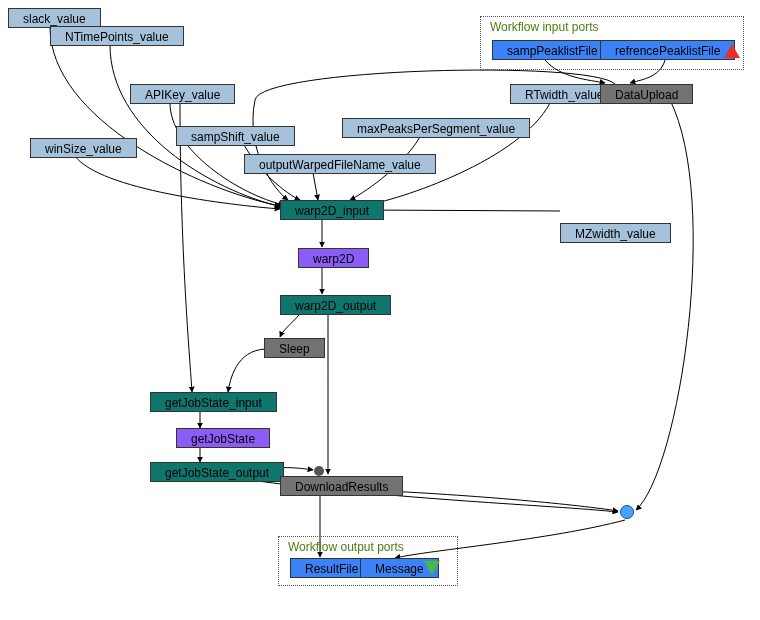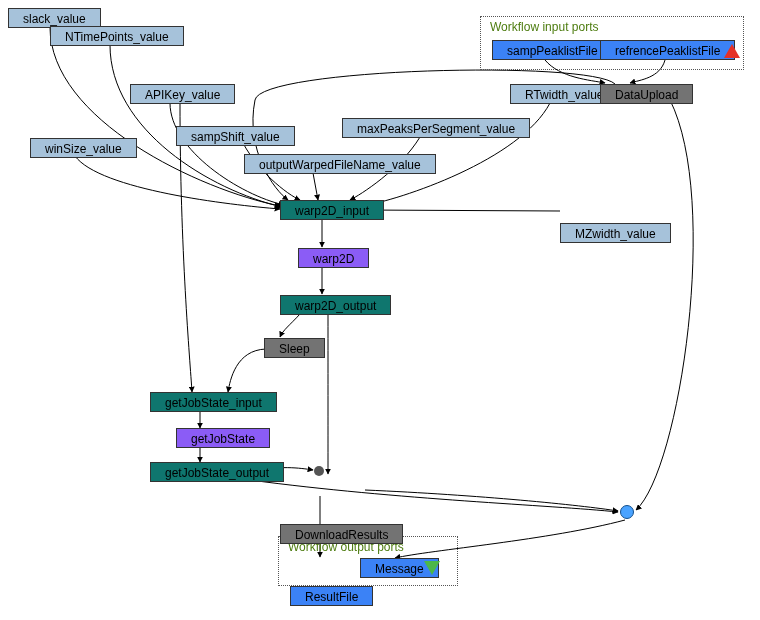--- a/index.html
+++ b/index.html
@@ -151,19 +151,19 @@
 <div class="node purple" style="left:280px; top:200px;">warp2D_input</div>
 <div class="node green" style="left:298px; top:248px;">warp2D</div>
 <div class="node purple" style="left:280px; top:295px;">warp2D_output</div>
 <div class="node tan" style="left:264px; top:338px;">Sleep</div>
 
 <div class="node purple" style="left:150px; top:392px;text-align:right;">getJobState_input</div>
 <div class="node green" style="left:165px; top:428px;margin-left:11px;">getJobState</div>
 <div class="node purple" style="left:150px; top:462px;">getJobState_output</div>
 
 <div class="circle-gray" style="left:314px; top:466px;"></div>
-<div class="node tan" style="left:280px; top:476px;margin-top:48px;">DownloadResults</div>
+<div class="node tan" style="left:280px; top:476px;">DownloadResults</div>
 
 <div class="circle-blue" style="left:620px; top:505px;"></div>
 
-<div class="node cyan" style="left:290px; top:558px;margin-top:28px;">ResultFile</div>
+<div class="node cyan" style="left:290px; top:558px;">ResultFile</div>
 <div class="node cyan" style="left:360px; top:558px;">Message</div>
 <div class="tri-down" style="left:424px; top:561px;"></div>
 
 </body></html>

